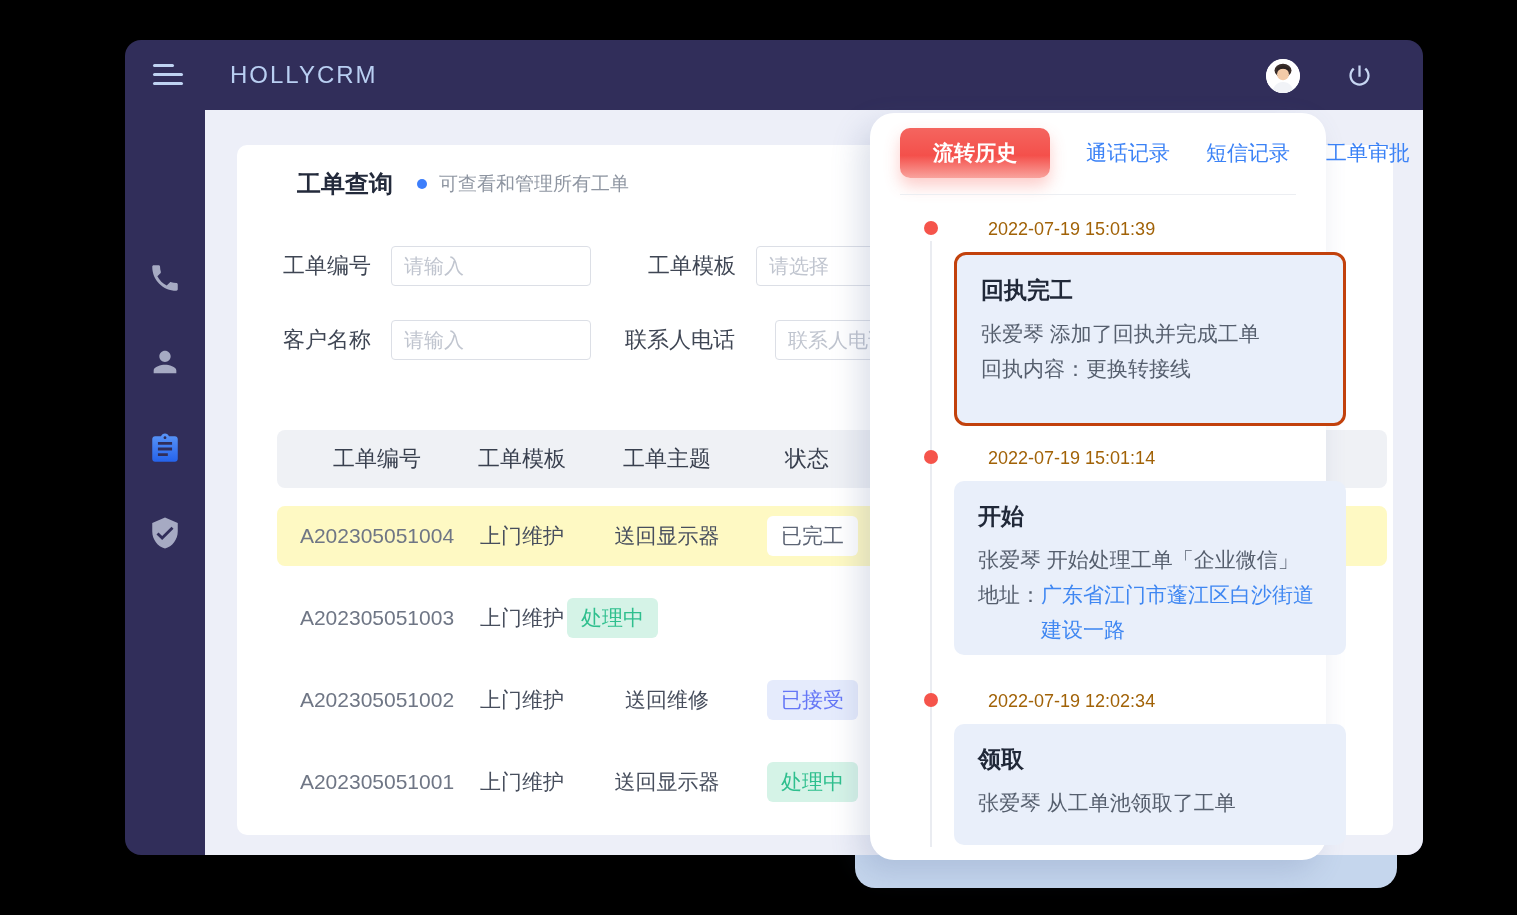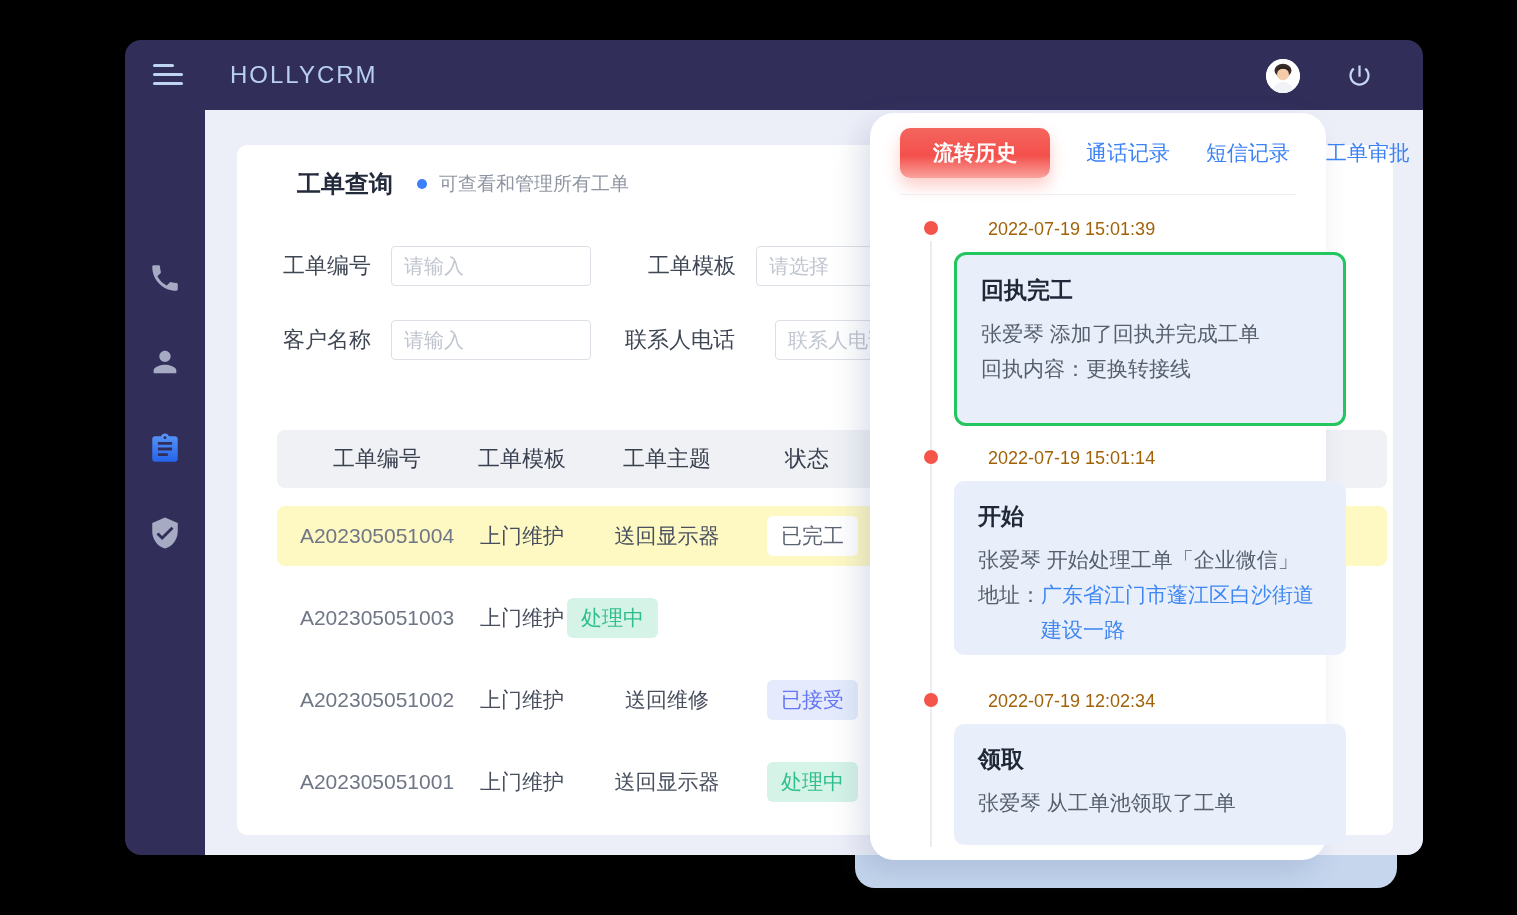--- a/index.html
+++ b/index.html
@@ -71,21 +71,21 @@
         box-shadow:0 8px 16px rgba(248,90,80,.30);}
   .tabs-divider{position:absolute;left:30px;right:30px;top:81px;height:1px;background:#ECEEF2;}
 
   .vline{position:absolute;left:60px;top:128px;width:2px;height:606px;background:#EAECF1;}
   .dot{position:absolute;left:54px;width:14px;height:14px;border-radius:50%;background:#F5544B;}
   .dot1{top:108px;} .dot2{top:337px;} .dot3{top:580px;}
   .tdate{position:absolute;left:86px;font-size:18px;color:#a16207;line-height:24px;margin-left:32px;}
   .tdate1{top:104px;} .tdate2{top:333px;} .tdate3{top:576px;}
   .tl-card{position:absolute;left:84px;width:392px;background:#E9EFFA;border-radius:10px;
            padding:20px 24px;}
-  .tl-card1{top:139px;height:174px;border:3px solid #22c55e;border-radius:12px;}
+  .tl-card1{top:139px;height:174px;border:3px solid #c2410c;border-radius:12px;}
   .tl-card2{top:368px;height:174px;}
   .tl-card3{top:611px;height:121px;}
   .tl-title{font-size:23px;font-weight:bold;color:#202838;margin-bottom:10px;}
   .tl-line{font-size:21px;color:#565F6E;line-height:35px;}
   .addr-row{display:flex;align-items:flex-start;}
   .addr-label{white-space:nowrap;}
   .addr{color:#3F87F2;cursor:pointer;}
 </style>
 </head>
 <body>

